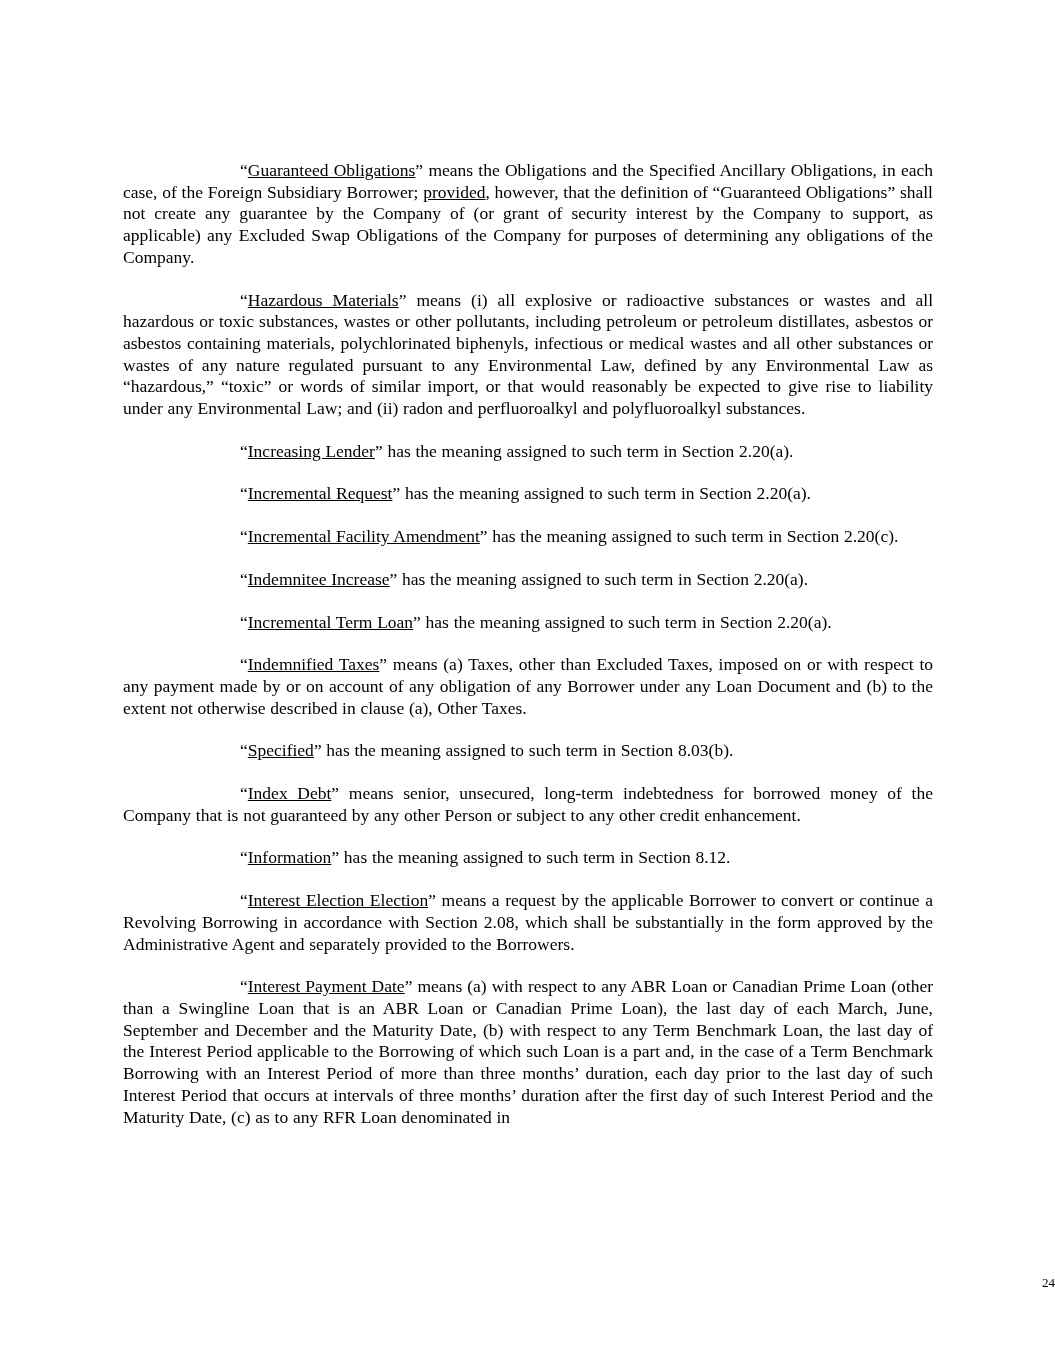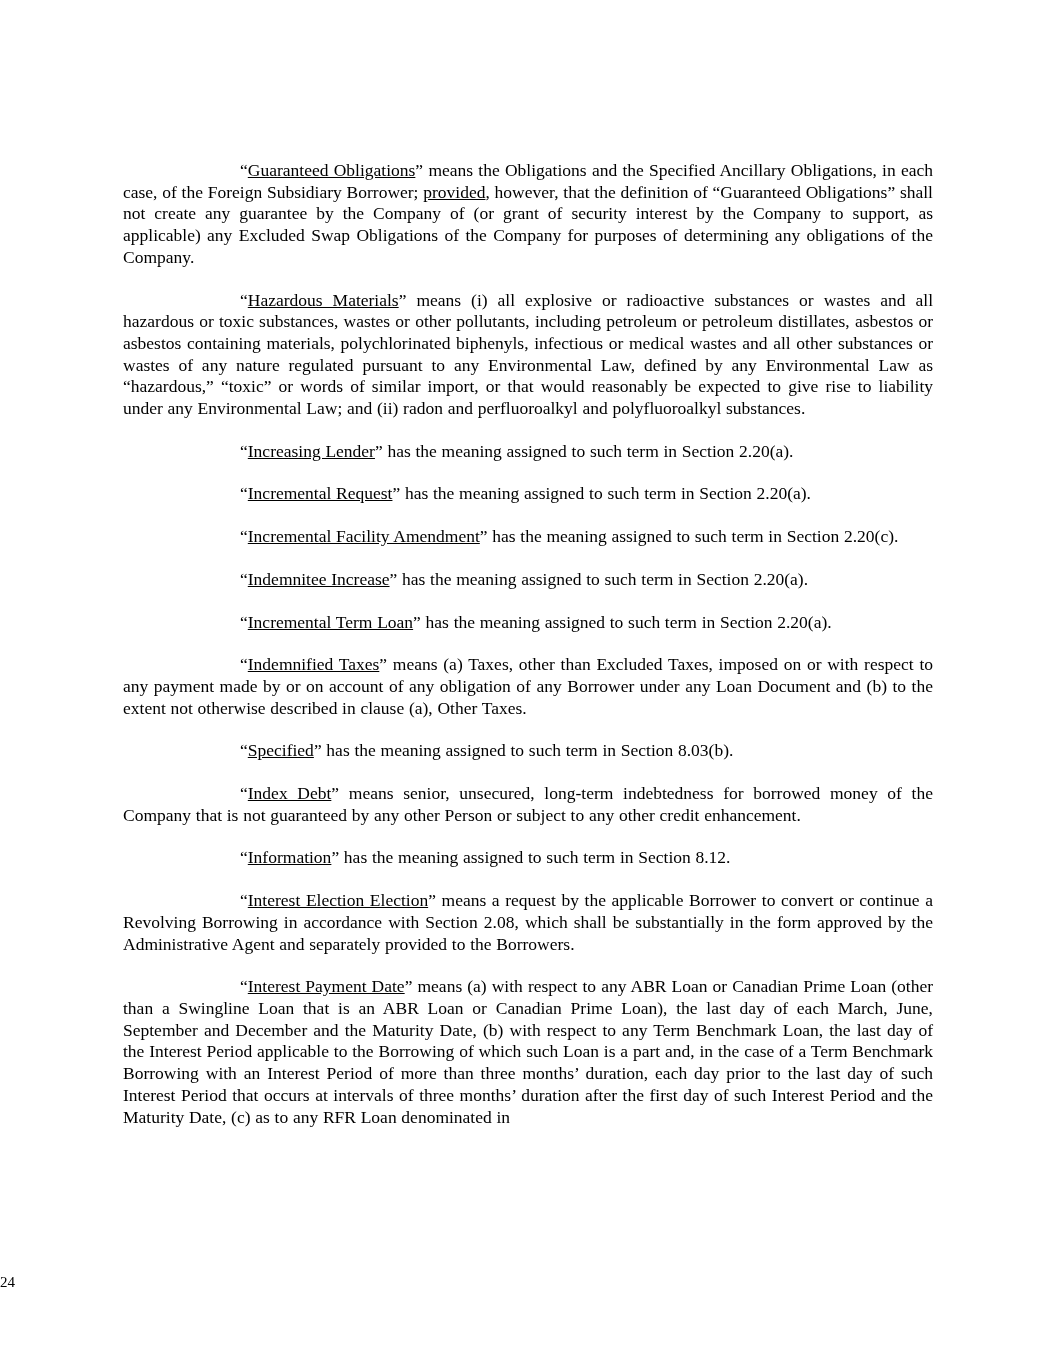--- a/index.html
+++ b/index.html
@@ -33,22 +33,22 @@
     word-spacing: 0.02em;
   }
   .para .ul {
     text-decoration: underline;
   }
   .page-number {
     position: absolute;
     left: 0;
     top: 1272px;
     width: 100%;
-    text-align: left;
-    font-size: 15px;
+    text-align: right;
+    font-size: 13px;
     line-height: 21.7px;
   }
 </style>
 </head>
 <body>
 
 <div class="page">
   <div class="body-text" id="doc-body">
       <p class="para"><span>“</span><span class="ul">Guaranteed Obligations</span><span>” means the Obligations and the Specified Ancillary Obligations, in each case, of the Foreign Subsidiary Borrower; </span><span class="ul">provided</span><span>, however, that the definition of “Guaranteed Obligations” shall not create any guarantee by the Company of (or grant of security interest by the Company to support, as applicable) any Excluded Swap Obligations of the Company for purposes of determining any obligations of the Company.</span></p>
       <p class="para"><span>“</span><span class="ul">Hazardous Materials</span><span>” means (i) all explosive or radioactive substances or wastes and all hazardous or toxic substances, wastes or other pollutants, including petroleum or petroleum distillates, asbestos or asbestos containing materials, polychlorinated biphenyls, infectious or medical wastes and all other substances or wastes of any nature regulated pursuant to any Environmental Law, defined by any Environmental Law as “hazardous,” “toxic” or words of similar import, or that would reasonably be expected to give rise to liability under any Environmental Law; and (ii) radon and perfluoroalkyl and polyfluoroalkyl substances.</span></p>

